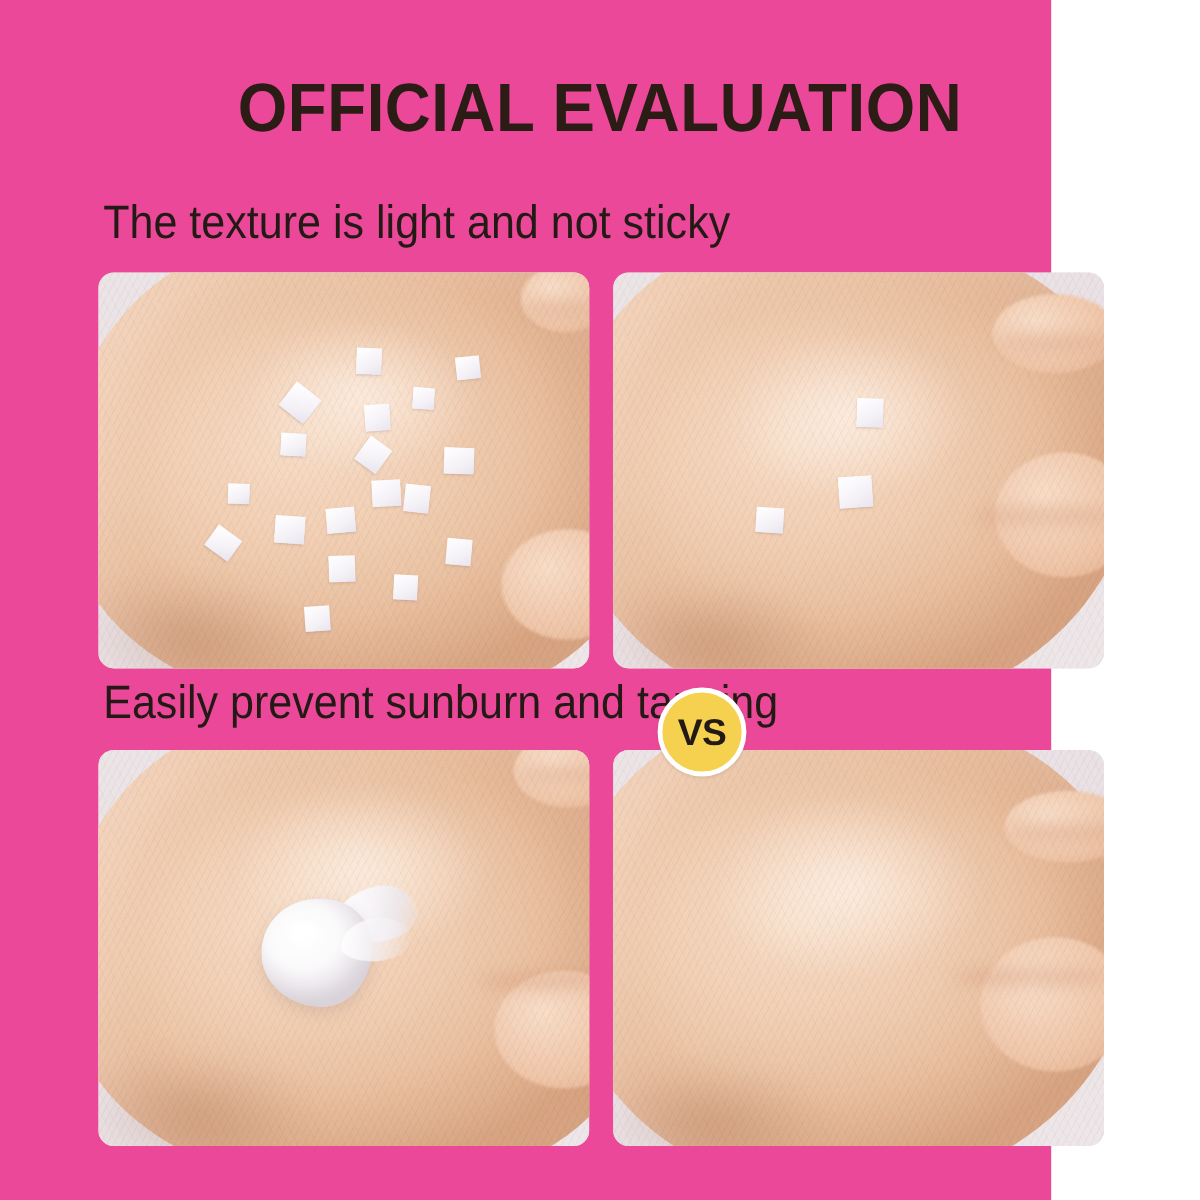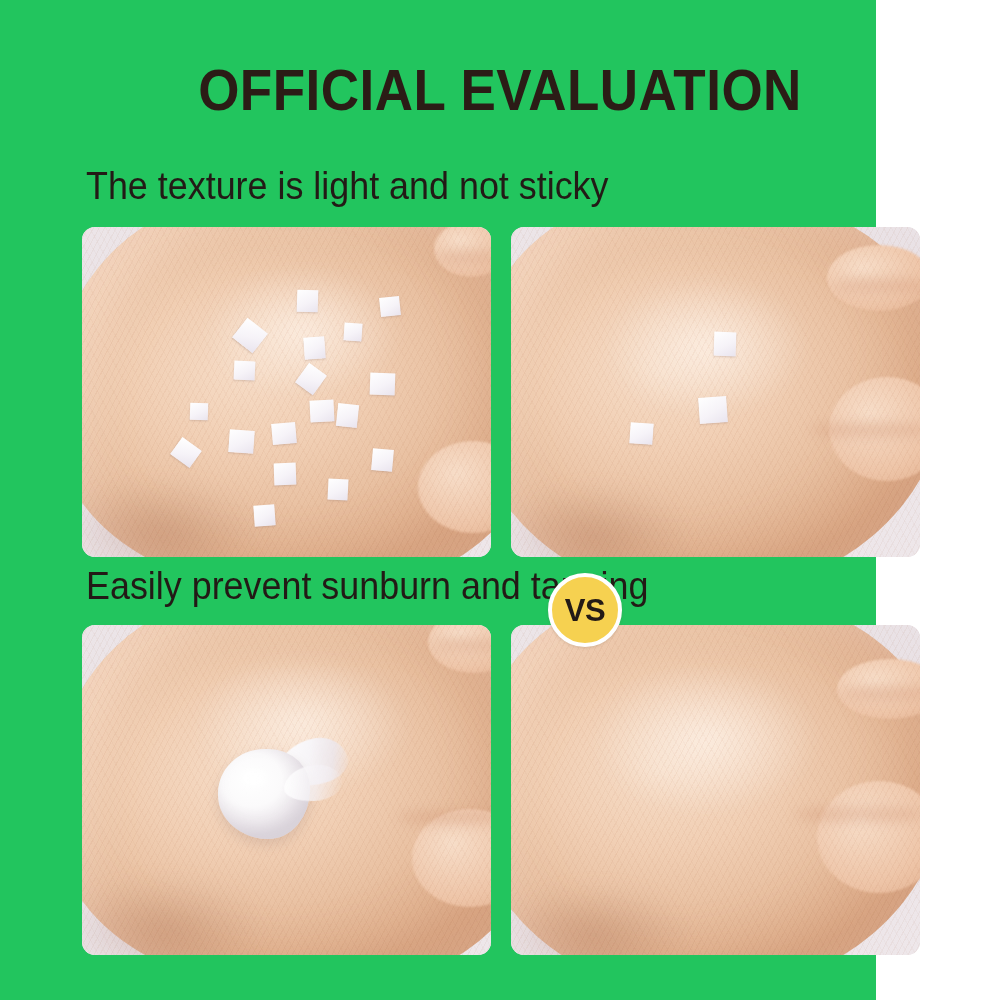--- a/index.html
+++ b/index.html
@@ -13,21 +13,21 @@
     height: 1000px;
     overflow: hidden;
     font-family: "Liberation Sans", sans-serif;
     -webkit-font-smoothing: antialiased;
   }
 
   .page {
     position: relative;
     width: 876px;
     height: 1000px;
-    background: #22c55e;
+    background: #ec4899;
   }
 
   
   .main-title {
     position: absolute;
     left: 0;
     top: 62px;
     width: 1000px;
     text-align: center;
     font-size: 57px;

